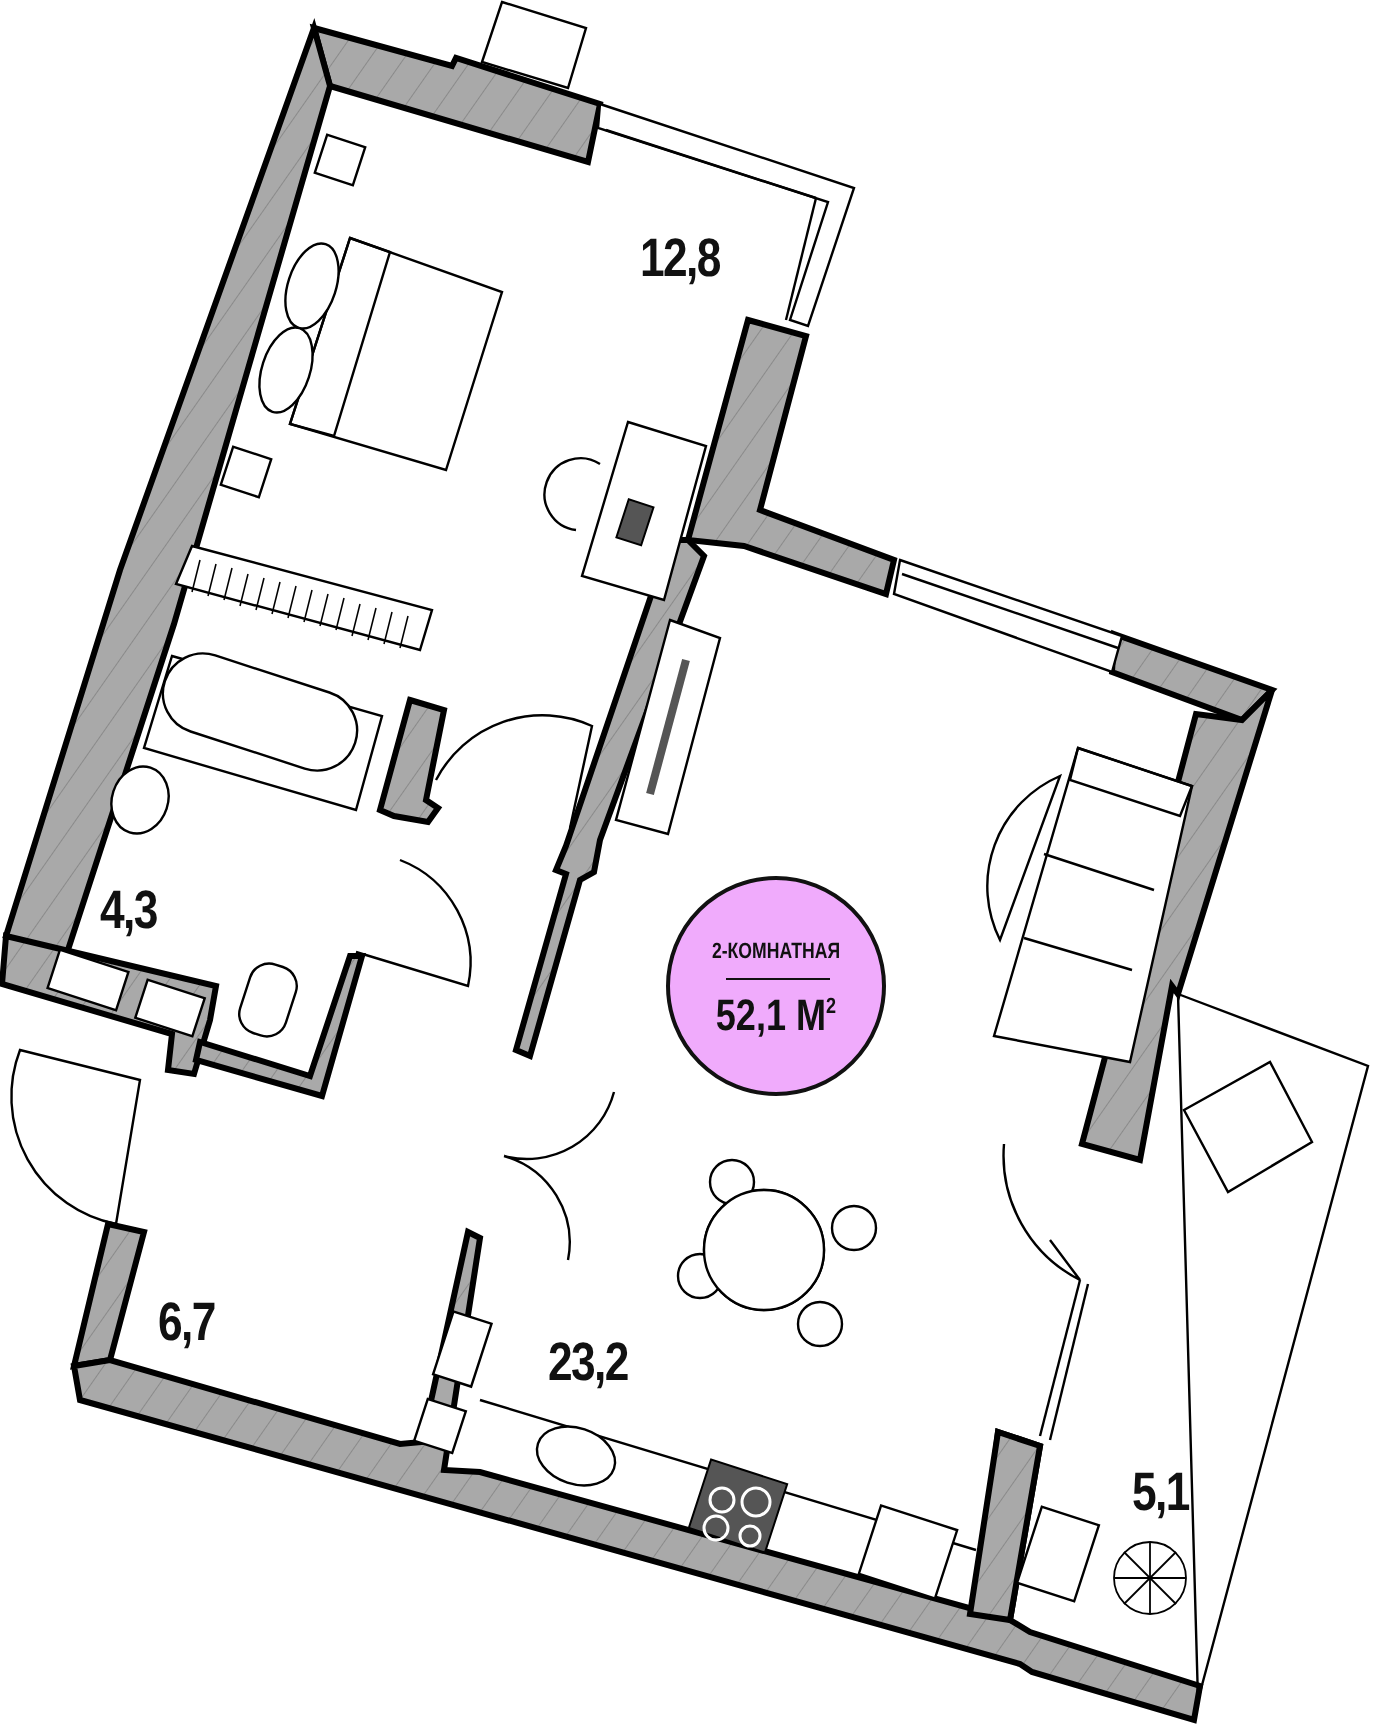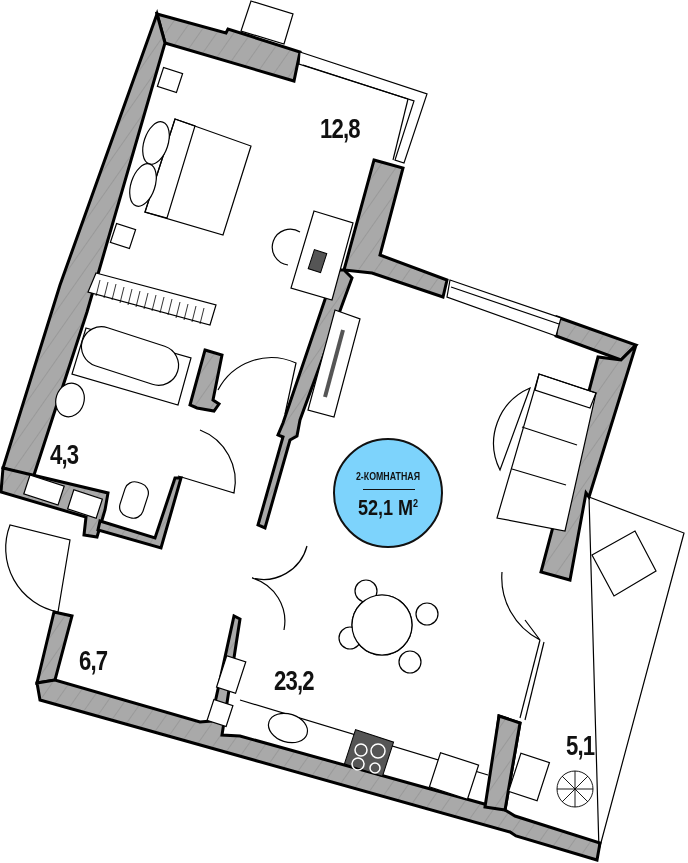--- a/index.html
+++ b/index.html
@@ -2,21 +2,21 @@
 <html><head>
 <meta charset="utf-8">
 <style>
   html, body { margin:0; padding:0; background:#ffffff; }
   body { width:688px; height:863px; position:relative; overflow:hidden; font-family:"Liberation Sans", sans-serif; }
   svg { position:absolute; left:0; top:0; }
   .wall { fill:url(#hatch); stroke:#000; stroke-width:3; stroke-linejoin:miter; }
   .thin { fill:#fff; stroke:#000; stroke-width:1.2; }
   .line { fill:none; stroke:#000; stroke-width:1.2; }
   .label { position:absolute; font-family:"Liberation Sans", sans-serif; font-weight:bold; color:#111; font-size:27px; letter-spacing:-1px; transform:scaleX(0.82); transform-origin:left top; }
-  .badge { position:absolute; left:333px; top:438px; width:110px; height:110px; border:2px solid #111; border-radius:50%; background:#7dd3fc; text-align:center; box-sizing:border-box; }
+  .badge { position:absolute; left:333px; top:438px; width:110px; height:110px; border:2px solid #111; border-radius:50%; background:#f0abfc; text-align:center; box-sizing:border-box; }
   .badge .rooms { position:absolute; top:30px; left:0; right:0; font-size:11px; font-weight:bold; color:#111; transform:scaleX(0.8); }
   .badge .rule { position:absolute; top:49px; left:28px; width:52px; border-top:1.5px solid #111; }
   .badge .area { position:absolute; top:55px; left:0; right:0; font-size:22px; font-weight:bold; color:#111; transform:scaleX(0.82); }
   .badge sup { font-size:11px; }
 </style>
 </head>
 <body>
 
 <svg width="688" height="863" viewBox="0 0 688 863">
   <defs>

